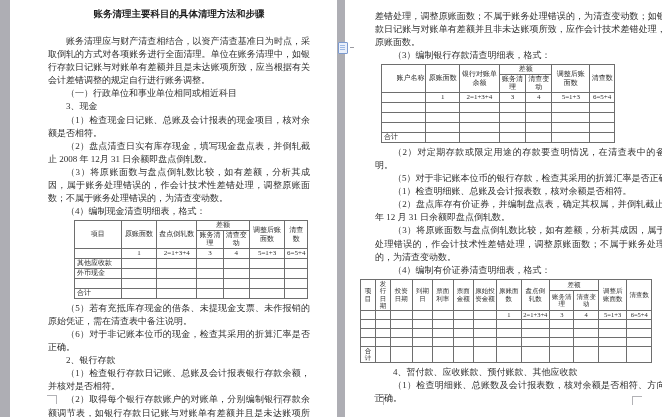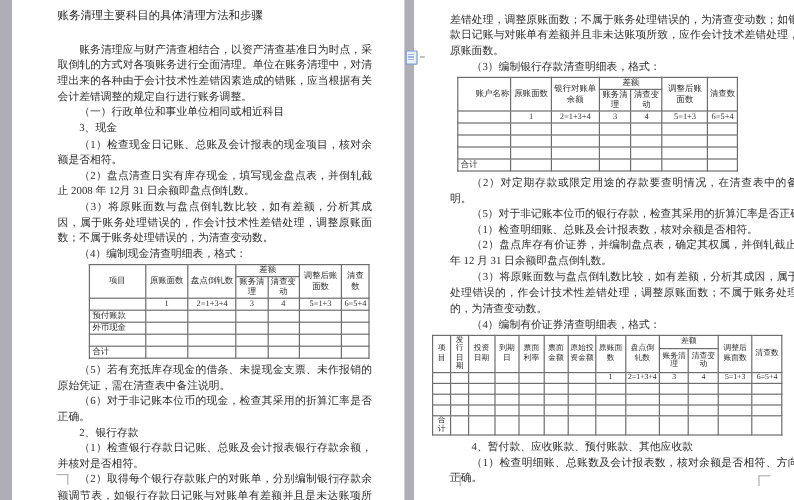--- a/index.html
+++ b/index.html
@@ -4,21 +4,21 @@
 <style>
   html,body{margin:0;padding:0;}
   .stage{position:relative;width:662px;height:417px;background:#aeaeb4;overflow:hidden;
          font-family:"Liberation Serif",serif;color:#2e2e2e;}
   .page{position:absolute;top:0;height:417px;background:#ffffff;}
   .page-left{left:10px;width:327px;}
   .page-right{left:345px;width:317px;padding-left:44px;}
   .content{position:absolute;top:0;left:0;right:0;}
   .page-left .content{padding:8px 27px 0 38px;}
   .page-right .content{padding:10px 22px 0 30px;}
-  .doc-title{text-align:left;font-weight:normal;font-size:9.5px;line-height:13px;margin:0 0 14px 0;color:#1e1e1e;}
+  .doc-title{text-align:center;font-weight:bold;font-size:9.5px;line-height:13px;margin:0 0 14px 0;color:#1e1e1e;}
   .para{font-size:9px;line-height:13.1px;text-align:justify;text-indent:2em;margin:0;}
   .para.no-indent{text-indent:0;}
   table.doc-table{border-collapse:collapse;table-layout:fixed;background:#fff;}
   .doc-table th,.doc-table td{border:1px solid #6e6e6e;font-weight:normal;text-align:center;
      padding:0 1px;overflow:hidden;color:#2e2e2e;}
   .t-cash,.t-bank{width:234px;font-size:7px;line-height:8.5px;margin:2px 0 3px 0;}
   .t-cash{margin-left:26px;}
   .t-bank{margin-left:6px;}
   .t-cash td,.t-bank td{height:9px;}
   .t-cash td:first-child,.t-bank td:first-child{text-align:left;padding-left:2px;}
@@ -60,21 +60,21 @@
 </style>
 </head>
 <body>
 
 <div class="stage">
 
   <div class="page page-left">
     <div class="content">
       <div class="doc-title">账务清理主要科目的具体清理方法和步骤</div>
       <div>
-          <div class="para">账务清理应与财产清查相结合，以资产清查基准日为时点，采取倒轧的方式对各项账务进行全面清理。单位在账务清理中，对清理出来的各种由于会计技术性差错因素造成的错账，应当根据有关会计差错调整的规定自行进行账务调整。</div>
+          <div class="para">账务清理应与财产清查相结合，以资产清查基准日为时点，采取倒轧的方式对各项账务进行全面清理。单位在账务清理中，如银行存款日记账与对账单有差额并且是未达账项所致，应当根据有关会计差错调整的规定自行进行账务调整。</div>
           <div class="para">（一）行政单位和事业单位相同或相近科目</div>
           <div class="para">3、现金</div>
           <div class="para">（1）检查现金日记账、总账及会计报表的现金项目，核对余额是否相符。</div>
           <div class="para">（2）盘点清查日实有库存现金，填写现金盘点表，并倒轧截止 2008 年 12月 31 日余额即盘点倒轧数。</div>
           <div class="para">（3）将原账面数与盘点倒轧数比较，如有差额，分析其成因，属于账务处理错误的，作会计技术性差错处理，调整原账面数；不属于账务处理错误的，为清查变动数。</div>
           <div class="para">（4）编制现金清查明细表，格式：</div>
           <table class="doc-table t-cash">
             <thead>
               <tr>
                 <th rowspan="2">项目</th>
@@ -93,21 +93,21 @@
               <tr>
                 <td></td>
                 <td>1</td>
                 <td>2=1+3+4</td>
                 <td>3</td>
                 <td>4</td>
                 <td>5=1+3</td>
                 <td>6=5+4</td>
               </tr>
               <tr>
-                <td>预付账款</td>
+                <td>其他应收款</td>
                 <td></td>
                 <td></td>
                 <td></td>
                 <td></td>
                 <td></td>
                 <td></td>
               </tr>
               <tr>
                 <td>外币现金</td>
                 <td></td>

